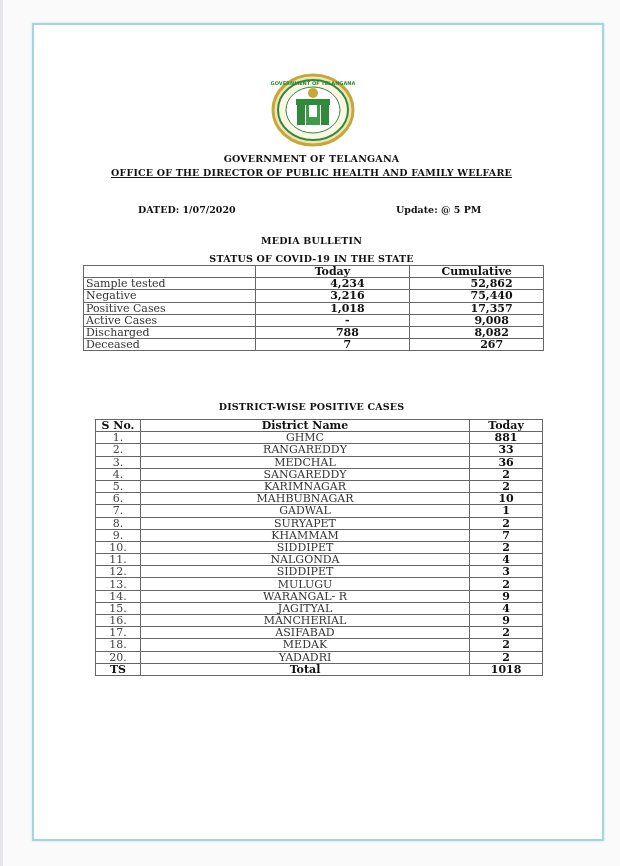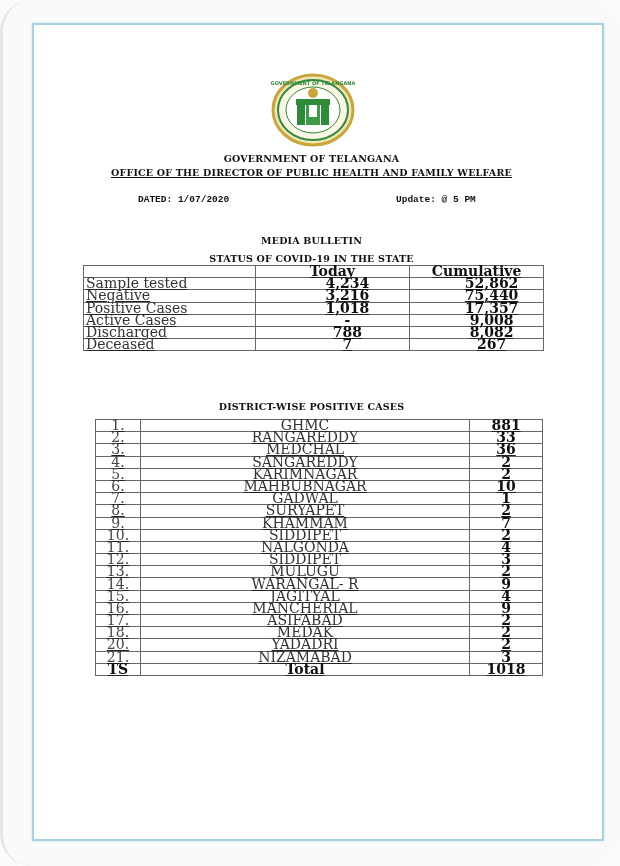--- a/index.html
+++ b/index.html
@@ -6,51 +6,49 @@
     html, body {
       width: 620px; height: 866px; background: #fbfbfb;
       font-family: "DejaVu Serif", "Liberation Serif", serif;
       color: #222;
       overflow: hidden;
     }
     .page {
       position: absolute; left: 0; top: 0; width: 620px; height: 866px;
       background: #fafafa;
       border-left: 3px solid #e6e6ea;
-      border-radius: 32px;
     }
     .frame {
       position: absolute; left: 29px; top: 23px; width: 572px; height: 818px;
       border: 2px solid #a6d3e2;
       background: #ffffff;
       box-shadow: 0 0 2px rgba(150, 210, 230, 0.6);
     }
     .emblem {
       position: absolute; left: 268px; top: 73px; width: 84px; height: 74px;
     }
     .header-line {
       position: absolute; left: 0; width: 100%; text-align: center;
       font-weight: bold; font-size: 9.5px; letter-spacing: 0.2px;
       color: #111;
     }
     .h1 { top: 153px; }
     .h2 { top: 167px; text-decoration: underline; }
     .meta {
-      position: absolute; top: 194px; font-weight: bold; font-size: 9.5px; color: #111; font-family: Liberation Mono, monospace;
+      position: absolute; top: 204px; font-weight: bold; font-size: 9.5px; color: #111;
     }
     .dated { left: 135px; }
     .update { left: 393px; }
     .bulletin { top: 235px; }
     .status-title { top: 253px; }
     .district-title { top: 401px; }
 
     table {
       position: absolute; border-collapse: collapse;
-      font-size: 14px;
-      text-decoration: underline;
+      font-size: 11px;
     }
     table td, table th {
       border: 1px solid #666;
       height: 12.2px; line-height: 11px; padding: 0 2px;
     }
     .status-table { left: 80px; top: 265px; width: 461px; }
     .status-table col.c1 { width: 172px; }
     .status-table col.c2 { width: 155px; }
     .status-table col.c3 { width: 134px; }
     .status-table th { font-weight: bold; text-align: center; color: #111; }
@@ -143,20 +141,25 @@
 
   <div class="header-line district-title">DISTRICT-WISE POSITIVE CASES</div>
 
   <table class="district-table">
     <colgroup>
         <col class="c1">
         <col class="c2">
         <col class="c3">
       </colgroup>
     <tbody>
+        <tr>
+      <th>S No.</th>
+      <th>District Name</th>
+      <th>Today</th>
+    </tr>
     <tr>
           <td class="sno">1.</td>
           <td class="name">GHMC</td>
           <td class="val">881</td>
         </tr>
     <tr>
           <td class="sno">2.</td>
           <td class="name">RANGAREDDY</td>
           <td class="val">33</td>
         </tr>
@@ -237,25 +240,20 @@
         </tr>
     <tr>
           <td class="sno">18.</td>
           <td class="name">MEDAK</td>
           <td class="val">2</td>
         </tr>
     <tr>
           <td class="sno">20.</td>
           <td class="name">YADADRI</td>
           <td class="val">2</td>
-        </tr>
-    <tr>
-          <td class="sno">21.</td>
-          <td class="name">NIZAMABAD</td>
-          <td class="val">3</td>
         </tr>
     <tr class="total">
       <td class="sno">TS</td>
       <td class="name">Total</td>
       <td class="val">1018</td>
     </tr>
   </tbody>
     </table>
 </div>
 

